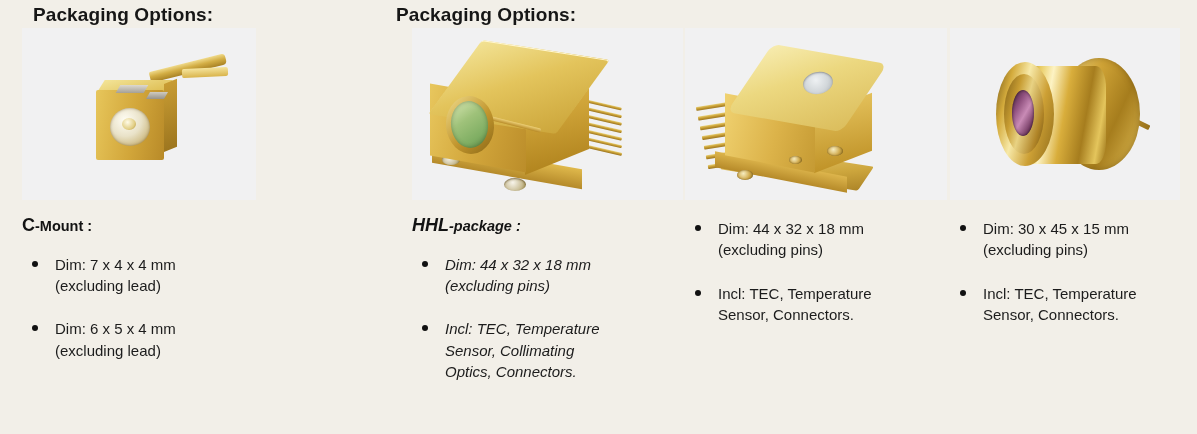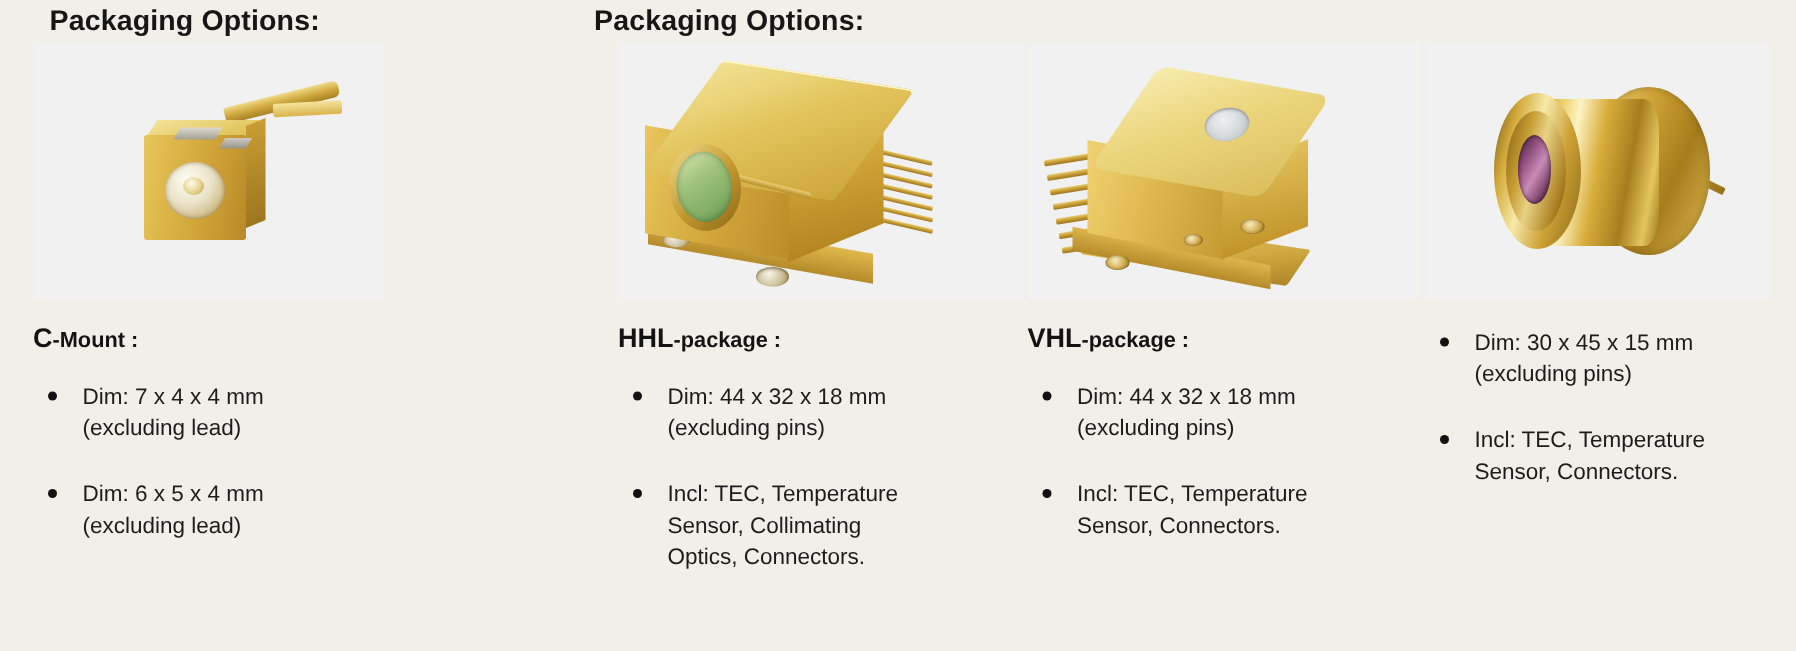--- a/index.html
+++ b/index.html
@@ -27,21 +27,21 @@
   }
   #heading-mounting { left: 33px; top: 4px; }
   #heading-packaging { left: 396px; top: 4px; }
 
   
   .column {
     position: absolute;
     top: 28px;
   }
   #col-c-mount  { left: 22px;  width: 234px; }
-  #col-hhl      { left: 412px; width: 271px; }
+  #col-hhl      { left: 412px; width: 271px; font-style: italic; }
   #col-vhl      { left: 685px; width: 262px; }
   #col-to3      { left: 950px; width: 230px; }
 
   
   .photo-panel {
     width: 100%;
     height: 172px;
     background: #f1f1f2;
     position: relative;
     overflow: hidden;
@@ -478,23 +478,20 @@
       <div class="vhl-side"></div>
       <div class="vhl-front"></div>
       <div class="vhl-top"></div>
       <div class="vhl-aperture"></div>
       <div class="vhl-screw vhl-s1"></div>
       <div class="vhl-screw vhl-s2"></div>
       <div class="vhl-screw vhl-s3"></div>
     </div>
   </div>
 
-  <div class="package-title">
-    <span class="big">VHL</span><span class="small">-package :</span>
-  </div>
 
   <ul class="spec-list">
     <li>
       <span class="dot"></span>
       <span class="spec-text">Dim: 44 x 32 x 18 mm
 (excluding pins)</span>
     </li>
     <li>
       <span class="dot"></span>
       <span class="spec-text">Incl: TEC, Temperature

